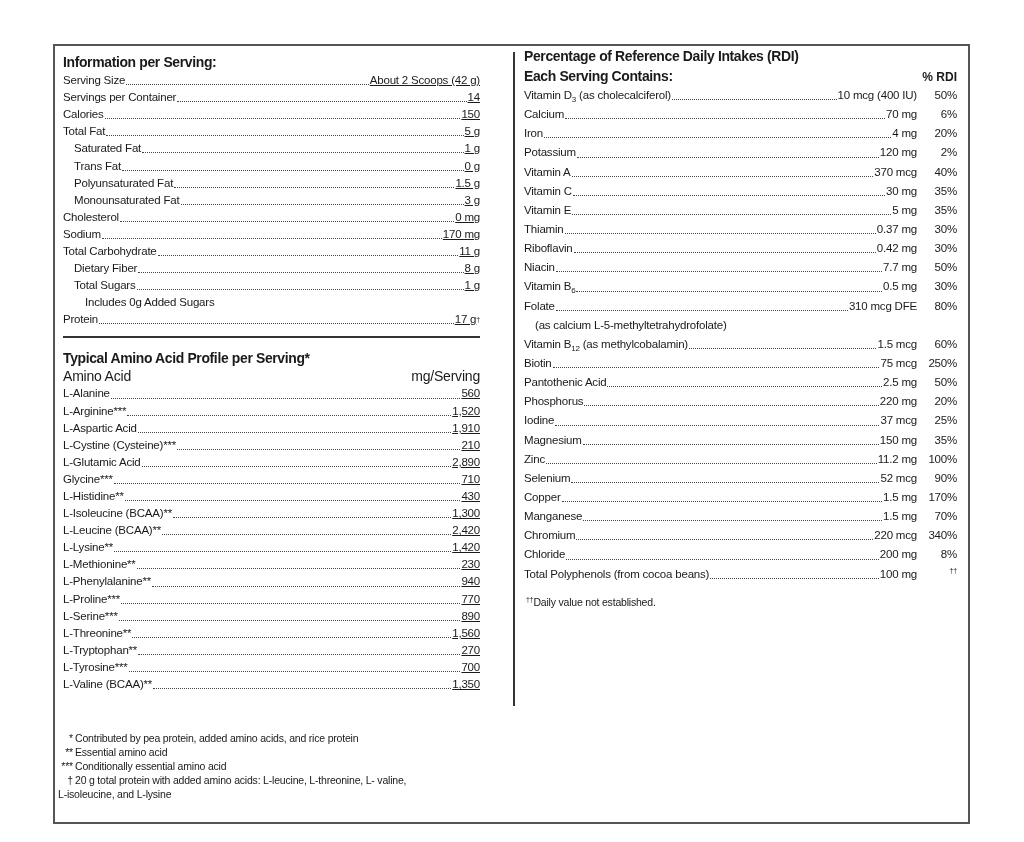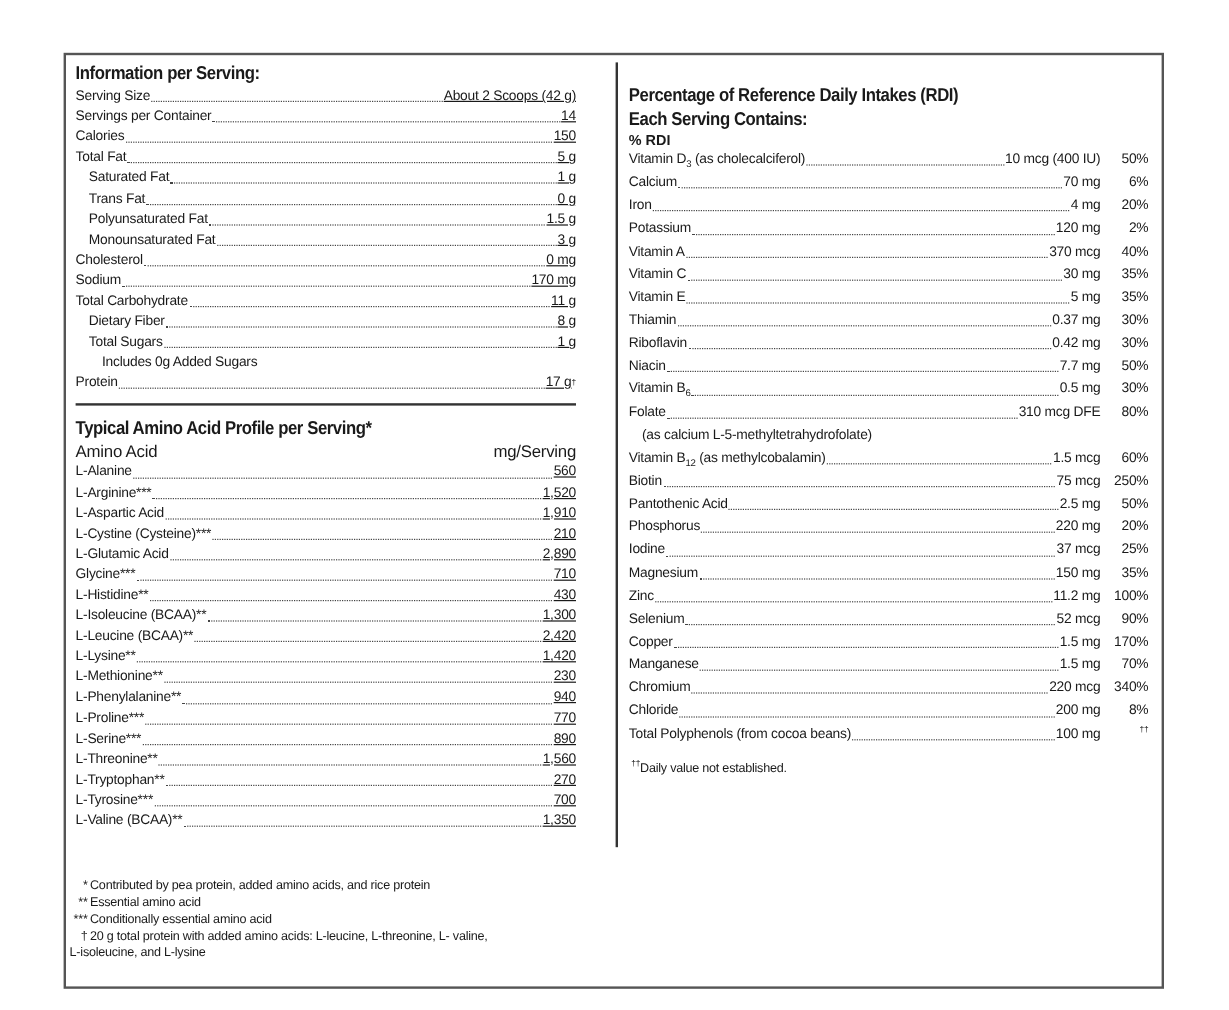--- a/index.html
+++ b/index.html
@@ -22,21 +22,21 @@
     width: 2px; height: 654px;
     background: #333;
   }
   .col-left {
     position: absolute;
     left: 8px; top: 6px;
     width: 417px;
   }
   .col-right {
     position: absolute;
-    left: 469px; top: 24px;
+    left: 469px; top: 0;
     width: 437px;
   }
   .heading {
     font-weight: bold;
     font-size: 15.5px;
     letter-spacing: -0.4px;
     line-height: 20px;
     transform: scaleX(0.9);
     transform-origin: left;
   }
@@ -76,21 +76,20 @@
     justify-content: space-between;
     font-size: 14px;
     height: 17px;
     line-height: 17px;
     letter-spacing: -0.2px;
   }
   .rdi-head {
     display: flex;
     justify-content: space-between;
     align-items: baseline;
-    flex-direction: column;
   }
   .rdi-head .pct {
     font-weight: bold;
     font-size: 12px;
     padding-right: 4px;
   }
   .rrow {
     display: flex;
     align-items: baseline;
     font-size: 11.5px;

